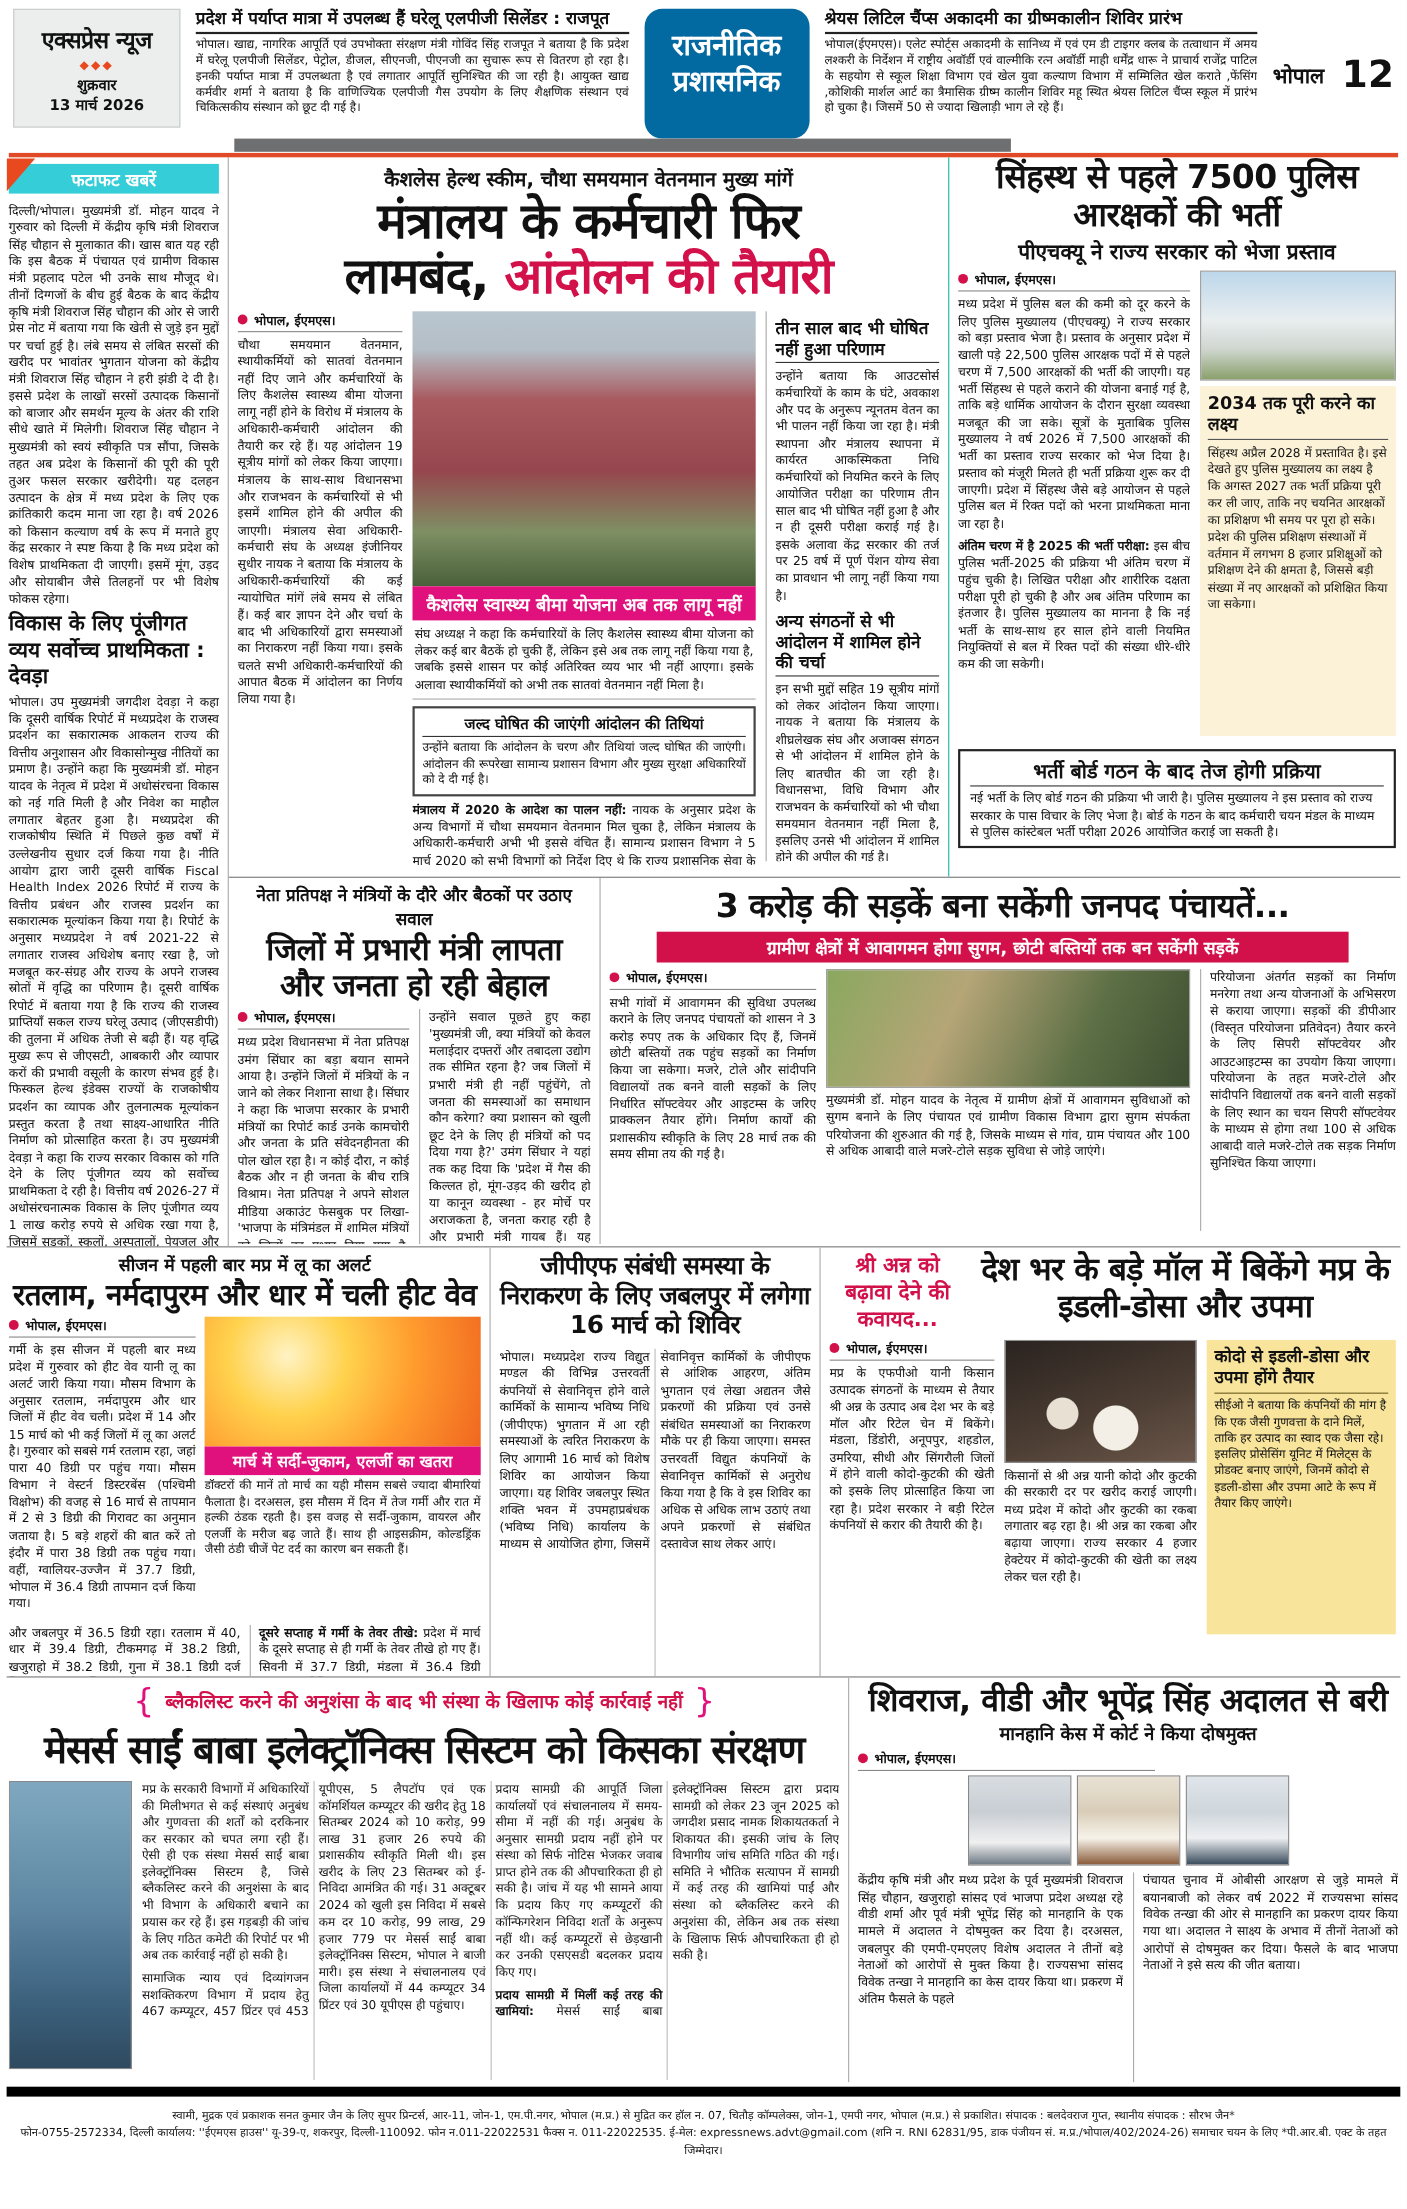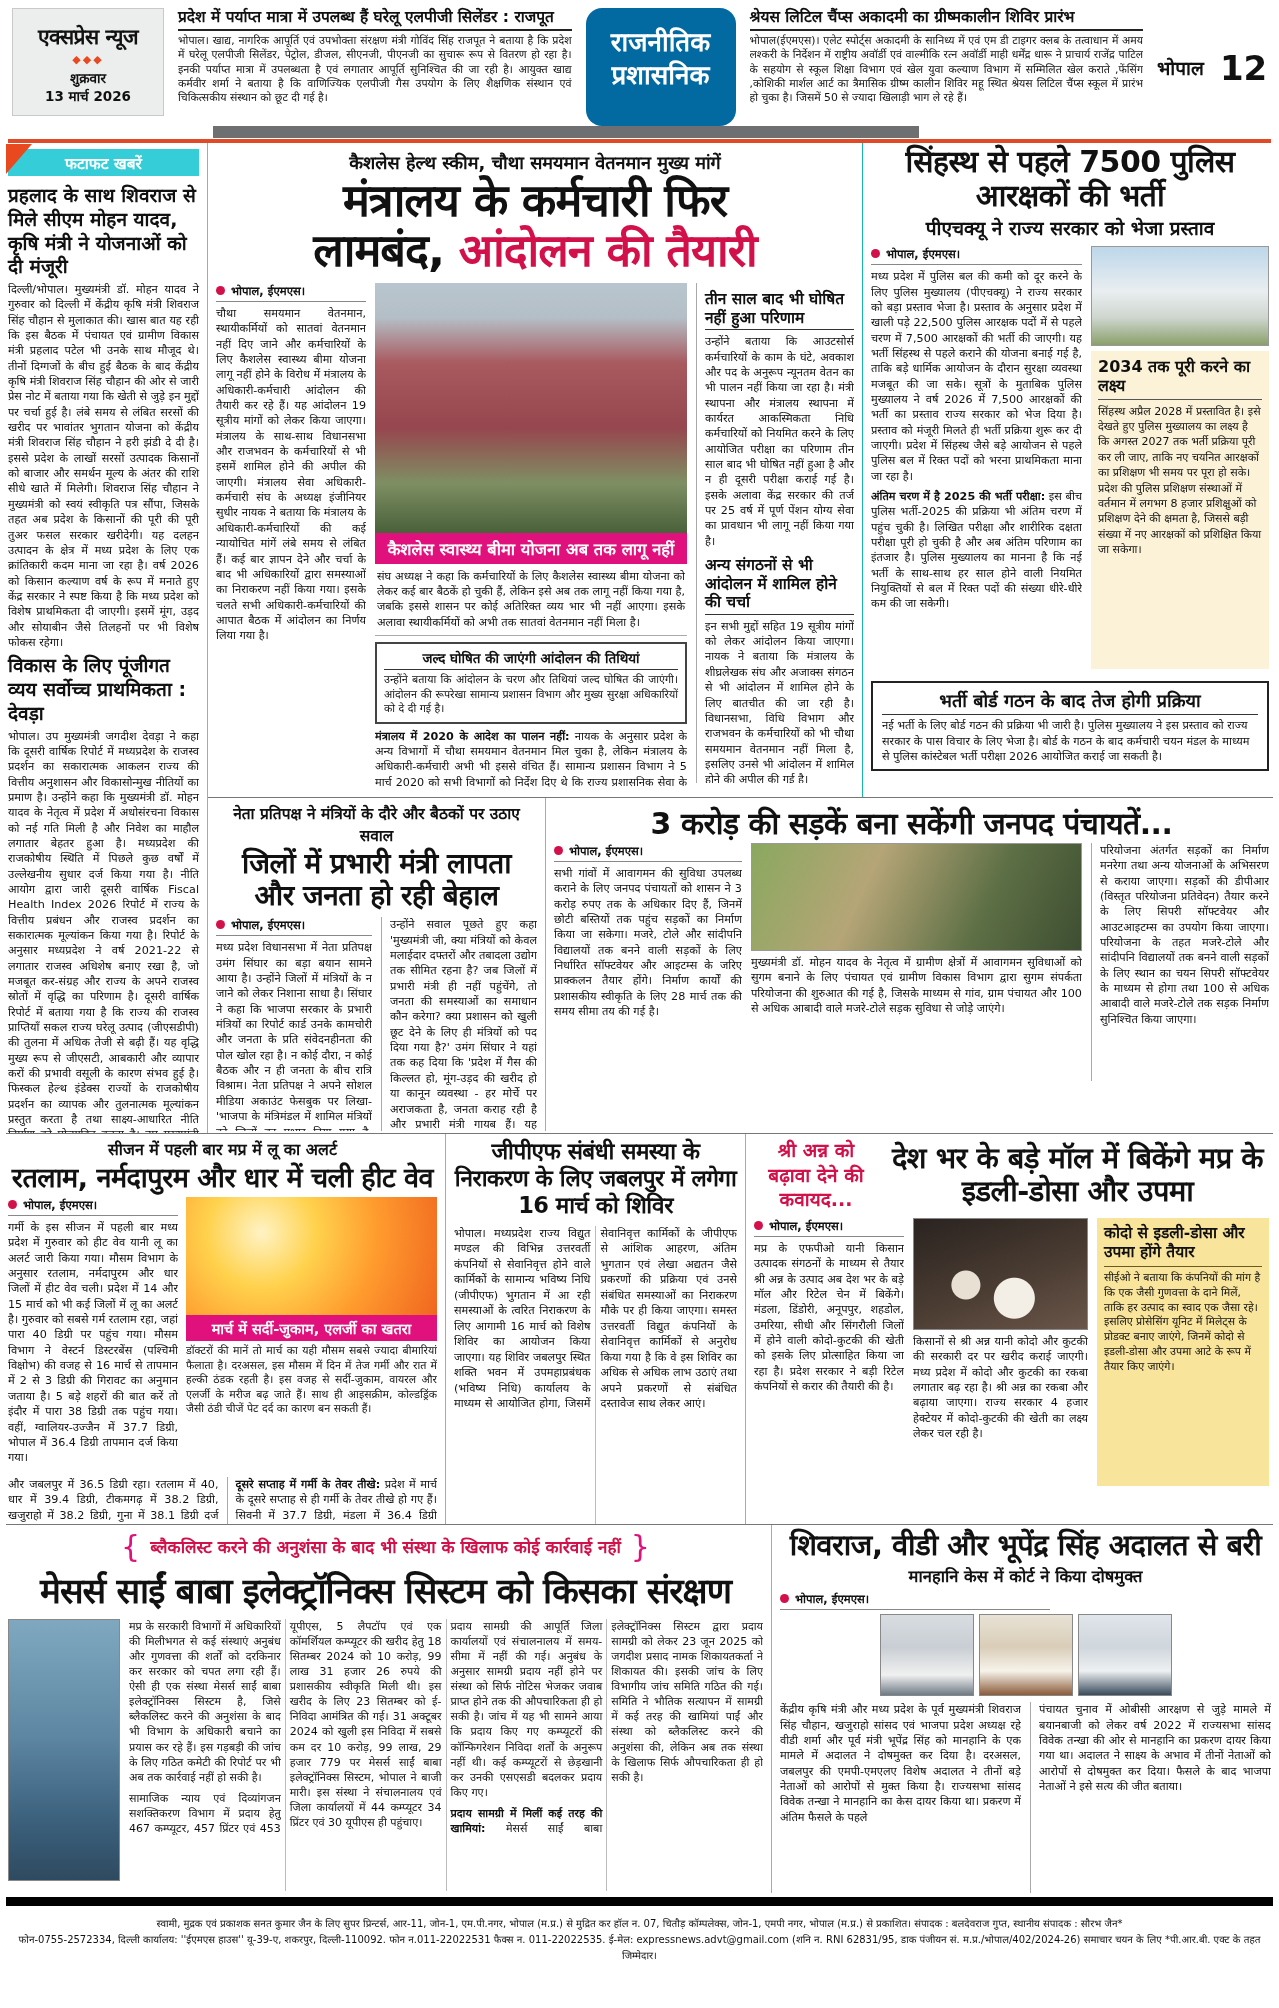--- a/index.html
+++ b/index.html
@@ -98,21 +98,21 @@
   .heat-inset-title { background:#e0117c; color:#fff; font-weight:800; font-size:14.5px; text-align:center; padding:3px 5px; }
   .heat-inset-body { font-size:10.8px; line-height:1.35; text-align:justify; }
   .h-c1 { height:268px; overflow:hidden; }
   .h-bottom { display:grid; grid-template-columns:1fr 1fr; column-gap:8px; margin-top:5px; height:86px; overflow:hidden; }
 
   .art-gpf { padding:4px 8px 0; border-right:1px solid #a9a9a9; overflow:hidden; }
   .g-headline { text-align:center; font-weight:800; font-size:22.5px; line-height:1.2; letter-spacing:-0.5px; margin-bottom:7px; }
   .g-body { font-size:11.2px; line-height:1.38; text-align:justify; column-count:2; column-gap:10px; column-rule:1px solid #bbb; height:300px; overflow:hidden; }
 
   .art-idli { padding:4px 4px 0 8px; overflow:hidden; }
-  .i-head { display:flex; gap:8px; align-items:center; }
+  .i-head { display:flex; gap:8px; }
   .i-kicker { width:124px; min-width:124px; color:#d2114a; font-weight:800; font-size:19px; text-align:center; line-height:1.3; }
   .i-headline { flex:1; font-weight:800; font-size:29px; text-align:center; line-height:1.14; letter-spacing:-0.5px; }
   .i-body { display:grid; grid-template-columns:150px 1fr 172px; column-gap:9px; margin-top:6px; height:268px; overflow:hidden; }
   .ph-idli { height:112px; border:1px solid #888; background:
       radial-gradient(circle at 58% 72%, #f4efe6 0 20px, rgba(0,0,0,0) 21px),
       radial-gradient(circle at 30% 60%, #e8e0d2 0 14px, rgba(0,0,0,0) 15px),
       linear-gradient(160deg,#2a2320 0%,#4a3c32 55%,#6b564a 100%); margin-bottom:4px; }
   .yellow-box { background:#f8e49a; padding:6px 7px; height:100%; overflow:hidden; }
   .yellow-title { font-weight:800; font-size:15.5px; line-height:1.25; border-bottom:1.5px solid #6b5a1e; padding-bottom:3px; margin-bottom:4px; }
   .yellow-body { font-size:10.8px; line-height:1.38; }
@@ -185,21 +185,20 @@
   </div>
 
   <div class="zone-top">
 
     <div class="left-rail">
       <div class="qn-header">
         <span class="tri"></span>
         <span class="qn-title">फटाफट खबरें</span>
       </div>
       <div>
-        <div class="qn-item-h">प्रहलाद के साथ शिवराज से मिले सीएम मोहन यादव, कृषि मंत्री ने योजनाओं को दी मंजूरी</div>
         <div class="qn-item-b">दिल्ली/भोपाल। मुख्यमंत्री डॉ. मोहन यादव ने गुरुवार को दिल्ली में केंद्रीय कृषि मंत्री शिवराज सिंह चौहान से मुलाकात की। खास बात यह रही कि इस बैठक में पंचायत एवं ग्रामीण विकास मंत्री प्रहलाद पटेल भी उनके साथ मौजूद थे। तीनों दिग्गजों के बीच हुई बैठक के बाद केंद्रीय कृषि मंत्री शिवराज सिंह चौहान की ओर से जारी प्रेस नोट में बताया गया कि खेती से जुड़े इन मुद्दों पर चर्चा हुई है। लंबे समय से लंबित सरसों की खरीद पर भावांतर भुगतान योजना को केंद्रीय मंत्री शिवराज सिंह चौहान ने हरी झंडी दे दी है। इससे प्रदेश के लाखों सरसों उत्पादक किसानों को बाजार और समर्थन मूल्य के अंतर की राशि सीधे खाते में मिलेगी। शिवराज सिंह चौहान ने मुख्यमंत्री को स्वयं स्वीकृति पत्र सौंपा, जिसके तहत अब प्रदेश के किसानों की पूरी की पूरी तुअर फसल सरकार खरीदेगी। यह दलहन उत्पादन के क्षेत्र में मध्य प्रदेश के लिए एक क्रांतिकारी कदम माना जा रहा है। वर्ष 2026 को किसान कल्याण वर्ष के रूप में मनाते हुए केंद्र सरकार ने स्पष्ट किया है कि मध्य प्रदेश को विशेष प्राथमिकता दी जाएगी। इसमें मूंग, उड़द और सोयाबीन जैसे तिलहनों पर भी विशेष फोकस रहेगा।</div>
       </div>
       <div>
         <div class="qn-item-h">विकास के लिए पूंजीगत व्यय सर्वोच्च प्राथमिकता : देवड़ा</div>
         <div class="qn-item-b">भोपाल। उप मुख्यमंत्री जगदीश देवड़ा ने कहा कि दूसरी वार्षिक रिपोर्ट में मध्यप्रदेश के राजस्व प्रदर्शन का सकारात्मक आकलन राज्य की वित्तीय अनुशासन और विकासोन्मुख नीतियों का प्रमाण है। उन्होंने कहा कि मुख्यमंत्री डॉ. मोहन यादव के नेतृत्व में प्रदेश में अधोसंरचना विकास को नई गति मिली है और निवेश का माहौल लगातार बेहतर हुआ है। मध्यप्रदेश की राजकोषीय स्थिति में पिछले कुछ वर्षों में उल्लेखनीय सुधार दर्ज किया गया है। नीति आयोग द्वारा जारी दूसरी वार्षिक Fiscal Health Index 2026 रिपोर्ट में राज्य के वित्तीय प्रबंधन और राजस्व प्रदर्शन का सकारात्मक मूल्यांकन किया गया है। रिपोर्ट के अनुसार मध्यप्रदेश ने वर्ष 2021-22 से लगातार राजस्व अधिशेष बनाए रखा है, जो मजबूत कर-संग्रह और राज्य के अपने राजस्व स्रोतों में वृद्धि का परिणाम है। दूसरी वार्षिक रिपोर्ट में बताया गया है कि राज्य की राजस्व प्राप्तियाँ सकल राज्य घरेलू उत्पाद (जीएसडीपी) की तुलना में अधिक तेजी से बढ़ी हैं। यह वृद्धि मुख्य रूप से जीएसटी, आबकारी और व्यापार करों की प्रभावी वसूली के कारण संभव हुई है। फिस्कल हेल्थ इंडेक्स राज्यों के राजकोषीय प्रदर्शन का व्यापक और तुलनात्मक मूल्यांकन प्रस्तुत करता है तथा साक्ष्य-आधारित नीति निर्माण को प्रोत्साहित करता है। उप मुख्यमंत्री देवड़ा ने कहा कि राज्य सरकार विकास को गति देने के लिए पूंजीगत व्यय को सर्वोच्च प्राथमिकता दे रही है। वित्तीय वर्ष 2026-27 में अधोसंरचनात्मक विकास के लिए पूंजीगत व्यय 1 लाख करोड़ रुपये से अधिक रखा गया है, जिसमें सड़कों, स्कूलों, अस्पतालों, पेयजल और सिंचाई परियोजनाओं जैसी अधोसंरचनाओं के निर्माण पर विशेष ध्यान दिया गया है।</div>
       </div>
     </div>
 
     <div class="right-zone">
 
@@ -288,20 +287,21 @@
               <div class="bodytext">मध्य प्रदेश विधानसभा में नेता प्रतिपक्ष उमंग सिंघार का बड़ा बयान सामने आया है। उन्होंने जिलों में मंत्रियों के न जाने को लेकर निशाना साधा है। सिंघार ने कहा कि भाजपा सरकार के प्रभारी मंत्रियों का रिपोर्ट कार्ड उनके कामचोरी और जनता के प्रति संवेदनहीनता की पोल खोल रहा है। न कोई दौरा, न कोई बैठक और न ही जनता के बीच रात्रि विश्राम। नेता प्रतिपक्ष ने अपने सोशल मीडिया अकाउंट फेसबुक पर लिखा- 'भाजपा के मंत्रिमंडल में शामिल मंत्रियों को जिलों का प्रभार दिया गया है, जिनका काम जिलों में सुशासन और विकास की रफ्तार बनाए रखना है। लेकिन हालत यह है कि कई जिलों में महीनों से प्रभारी मंत्री पहुंचे ही नहीं।'</div>
             </div>
             <div class="vline" style="padding-left:8px;">
               <div class="bodytext">उन्होंने सवाल पूछते हुए कहा 'मुख्यमंत्री जी, क्या मंत्रियों को केवल मलाईदार दफ्तरों और तबादला उद्योग तक सीमित रहना है? जब जिलों में प्रभारी मंत्री ही नहीं पहुंचेंगे, तो जनता की समस्याओं का समाधान कौन करेगा? क्या प्रशासन को खुली छूट देने के लिए ही मंत्रियों को पद दिया गया है?' उमंग सिंघार ने यहां तक कह दिया कि 'प्रदेश में गैस की किल्लत हो, मूंग-उड़द की खरीद हो या कानून व्यवस्था - हर मोर्चे पर अराजकता है, जनता कराह रही है और प्रभारी मंत्री गायब हैं। यह सुशासन नहीं, जनता के साथ सरासर विश्वासघात है।'</div>
             </div>
           </div>
         </div>
 
         <div class="art-roads">
           <div class="r-headline">3 करोड़ की सड़कें बना सकेंगी जनपद पंचायतें...</div>
+          <div class="r-subbar">ग्रामीण क्षेत्रों में आवागमन होगा सुगम, छोटी बस्तियों तक बन सकेंगी सड़कें</div>
           <div class="r-body">
             <div>
               <div class="byline">
                 <span class="dot"></span>
                 <span>भोपाल, ईएमएस।</span>
               </div>
               <div class="bodytext">सभी गांवों में आवागमन की सुविधा उपलब्ध कराने के लिए जनपद पंचायतों को शासन ने 3 करोड़ रुपए तक के अधिकार दिए हैं, जिनमें छोटी बस्तियों तक पहुंच सड़कों का निर्माण किया जा सकेगा। मजरे, टोले और सांदीपनि विद्यालयों तक बनने वाली सड़कों के लिए निर्धारित सॉफ्टवेयर और आइटम्स के जरिए प्राक्कलन तैयार होंगे। निर्माण कार्यों की प्रशासकीय स्वीकृति के लिए 28 मार्च तक की समय सीमा तय की गई है।</div>
             </div>
             <div>
               <div class="ph-roads"></div>

